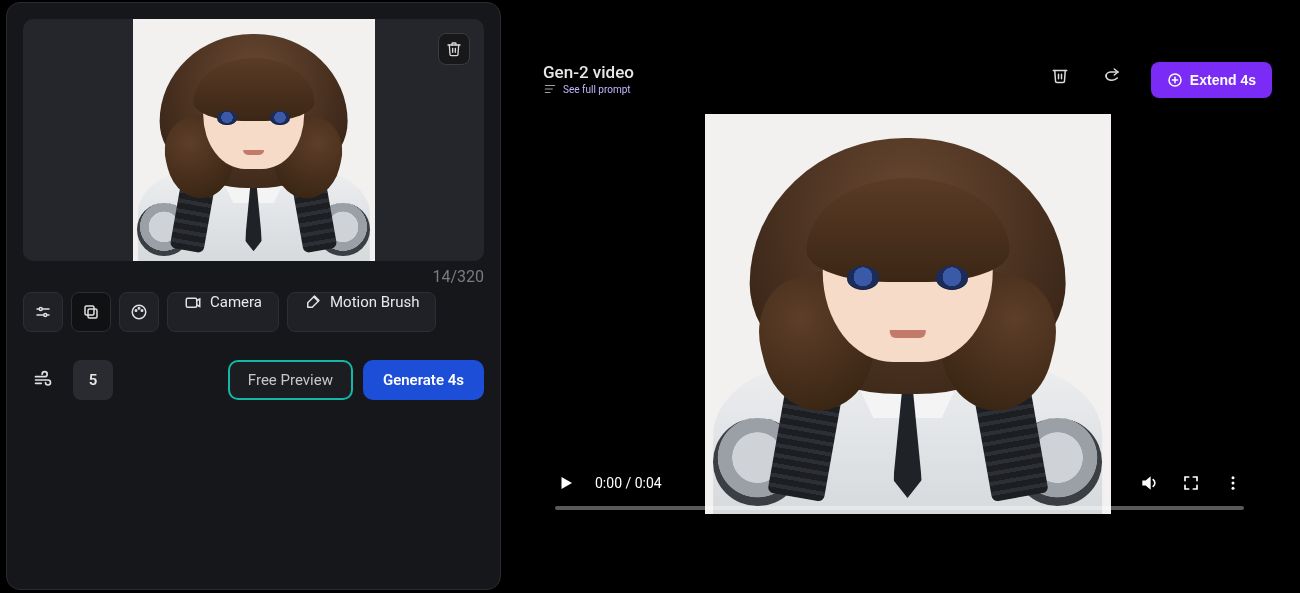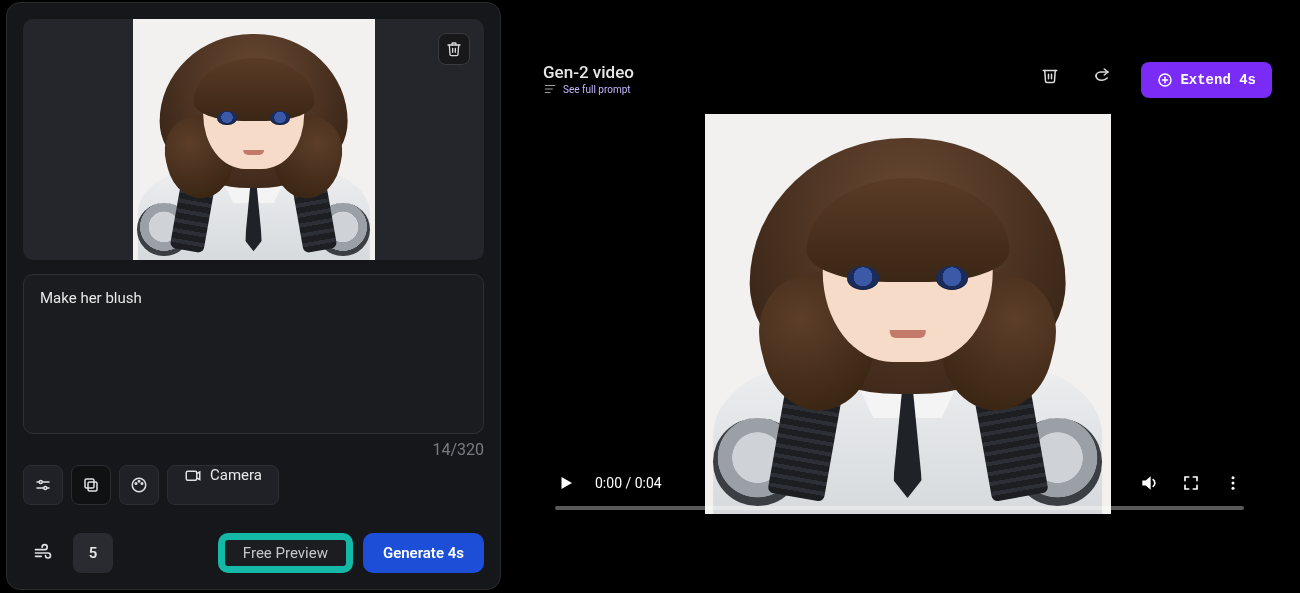--- a/index.html
+++ b/index.html
@@ -117,21 +117,21 @@
     align-items: center;
     justify-content: center;
     font-size: 15px;
     font-weight: 600;
   }
   .spacer { flex: 1; }
   .ghost-btn {
     height: 40px;
     padding: 0 18px;
     background: #1c1d21;
-    border: 7px solid #14b8a6;
+    border: 2px solid #14b8a6;
     border-radius: 10px;
     color: #c6c6c9;
     font-size: 15px;
     cursor: pointer;
     display: flex;
     align-items: center;
   }
   .primary-btn {
     height: 40px;
     padding: 0 20px;
@@ -184,21 +184,20 @@
     background: #7a2bf5;
     border: none;
     border-radius: 8px;
     color: #fff;
     font-size: 14px;
     font-weight: 600;
     display: flex;
     align-items: center;
     gap: 7px;
     cursor: pointer;
-    font-family: Liberation Mono, monospace;
   }
 
   .video-stage {
     margin-top: 16px;
     height: 400px;
     background: #000;
     border-radius: 4px;
     position: relative;
     display: flex;
     justify-content: center;
@@ -392,23 +391,20 @@
     <div class="trash-btn">
       <svg width="16" height="16" viewBox="0 0 24 24" fill="none" stroke="#d8d8db" stroke-width="2" stroke-linecap="round" stroke-linejoin="round">
           <polyline points="3 6 5 6 21 6"></polyline>
           <path d="M19 6l-1 14a2 2 0 0 1-2 2H8a2 2 0 0 1-2-2L5 6"></path>
           <path d="M10 11v6M14 11v6"></path>
           <path d="M9 6V4a1 1 0 0 1 1-1h4a1 1 0 0 1 1 1v2"></path>
         </svg>
     </div>
   </div>
 
-  <div class="prompt-box">
-    <span>Make her blush</span>
-  </div>
   <div class="char-count">14/320</div>
 
   <div class="tool-row">
     <div class="icon-btn">
       <svg width="18" height="18" viewBox="0 0 24 24" fill="none" stroke="#e0e0e3" stroke-width="2" stroke-linecap="round">
           <line x1="4" y1="8" x2="20" y2="8"></line>
           <line x1="4" y1="16" x2="20" y2="16"></line>
           <circle cx="9" cy="8" r="2" fill="#16171a"></circle>
           <circle cx="15" cy="16" r="2" fill="#16171a"></circle>
         </svg>
@@ -426,20 +422,27 @@
           <circle cx="12" cy="7" r="1" fill="#e0e0e3"></circle>
           <circle cx="16" cy="10" r="1" fill="#e0e0e3"></circle>
         </svg>
     </div>
     <div class="pill-btn">
       <svg width="18" height="18" viewBox="0 0 24 24" fill="none" stroke="#e0e0e3" stroke-width="2" stroke-linecap="round">
           <rect x="3" y="7" width="14" height="12" rx="2"></rect>
           <path d="M17 10l4-2v10l-4-2"></path>
         </svg>
       <span>Camera</span>
+    </div>
+    <div class="pill-btn">
+      <svg width="18" height="18" viewBox="0 0 24 24" fill="none" stroke="#e0e0e3" stroke-width="2" stroke-linecap="round" stroke-linejoin="round">
+          <path d="M14 4l6 6-9 9H5v-6z"></path>
+          <path d="M13 5l6 6"></path>
+        </svg>
+      <span>Motion Brush</span>
     </div>
   </div>
 
   <div class="bottom-row">
     <div class="icon-btn" style="background:transparent;border:none">
       <svg width="20" height="20" viewBox="0 0 24 24" fill="none" stroke="#e0e0e3" stroke-width="2" stroke-linecap="round">
           <path d="M3 8h11a3 3 0 1 0-3-3"></path>
           <path d="M3 12h15a3 3 0 1 1-3 3"></path>
           <path d="M3 16h7"></path>
         </svg>

